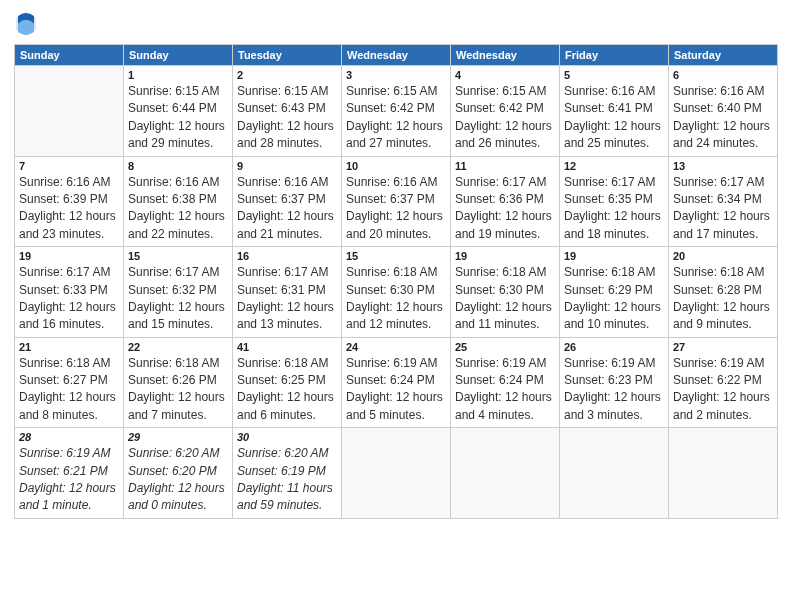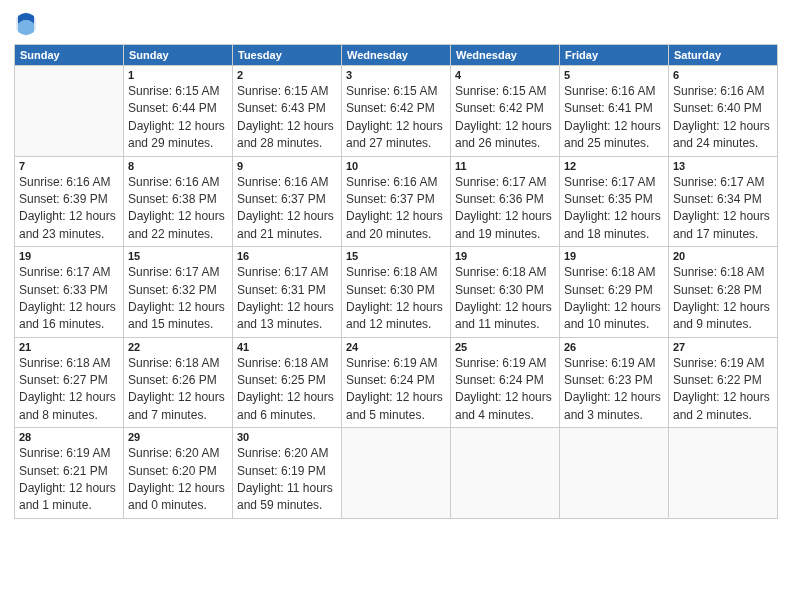--- a/index.html
+++ b/index.html
@@ -84,20 +84,21 @@
     .day-info {
       font-size: 12px;
       color: #333;
       line-height: 1.45;
     }
     .empty-cell {
       background: #f9f9f9;
     }
     .last-row td {
       height: 70px;
+      font-style: italic;
     }
   </style>
 </head>
 <body>
 
 <div class="page">
   <div class="header">
     <div class="logo">
       <svg class="logo-icon" viewBox="0 0 24 28" xmlns="http://www.w3.org/2000/svg">
         <polygon points="12,2 22,8 22,20 12,26 2,20 2,8" fill="#1a5fb4" opacity="0.15"></polygon>

